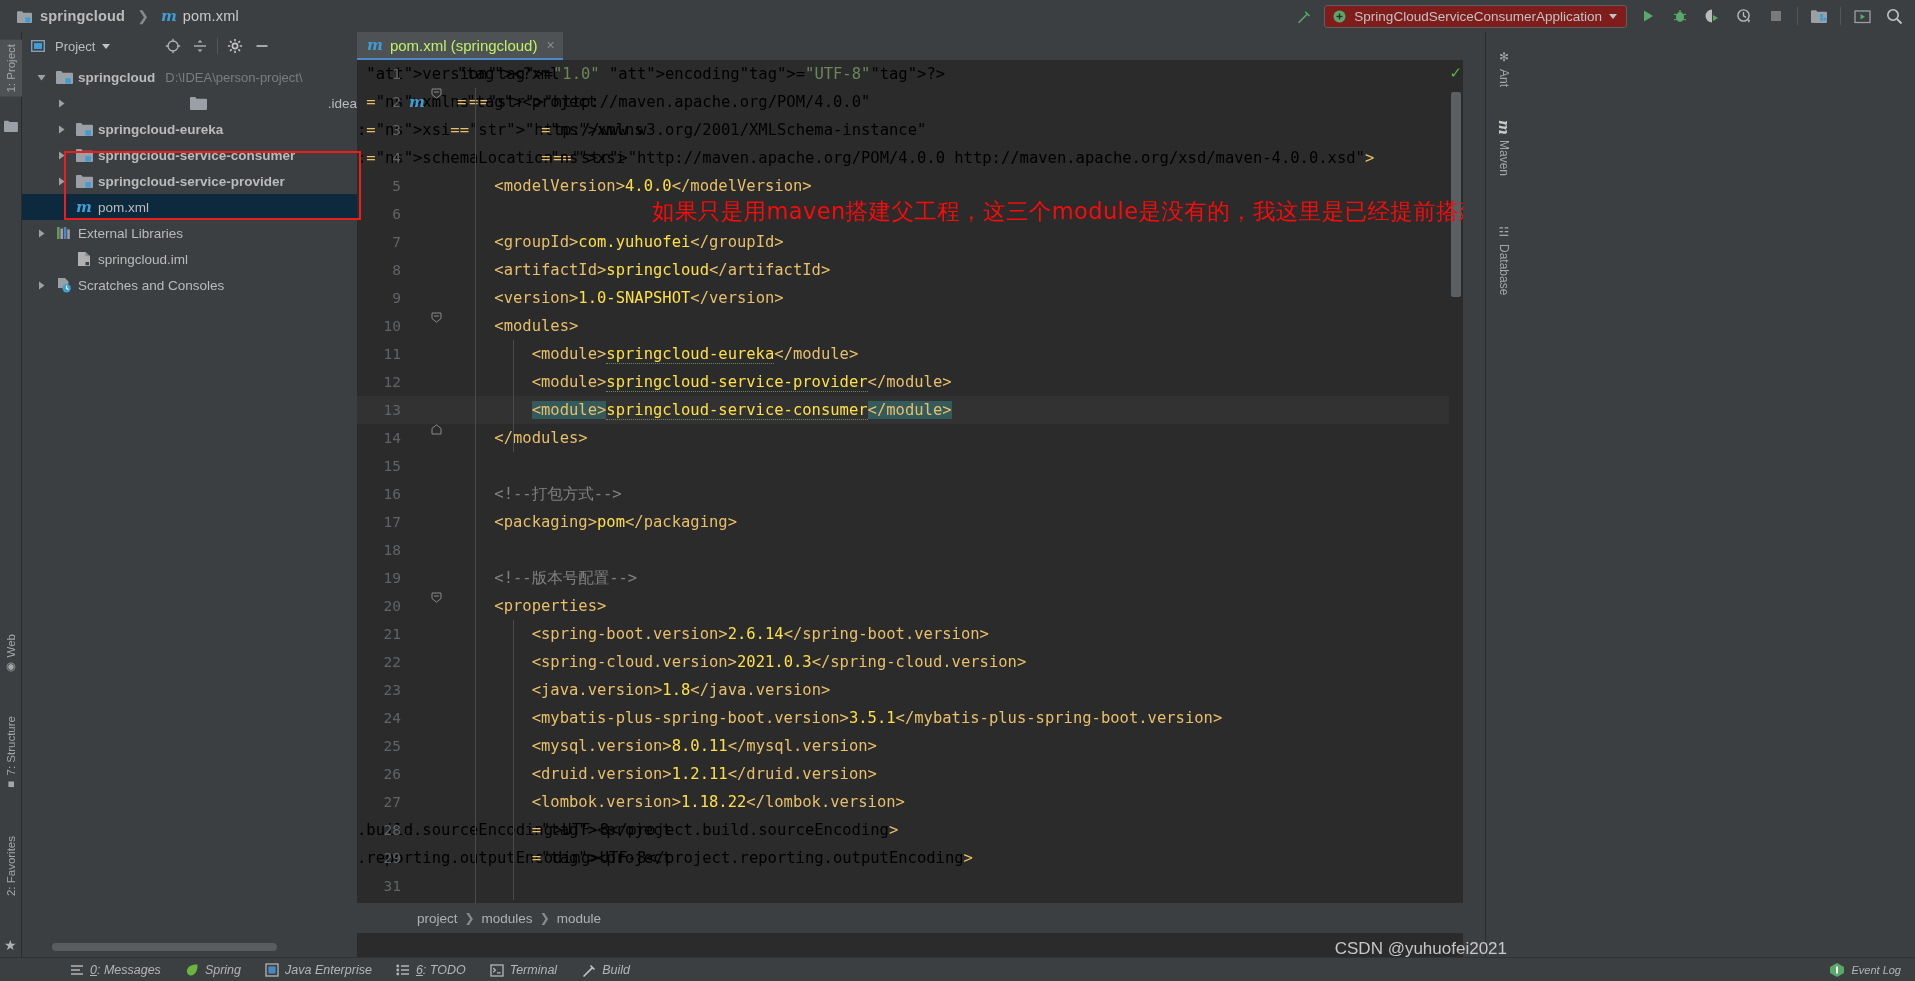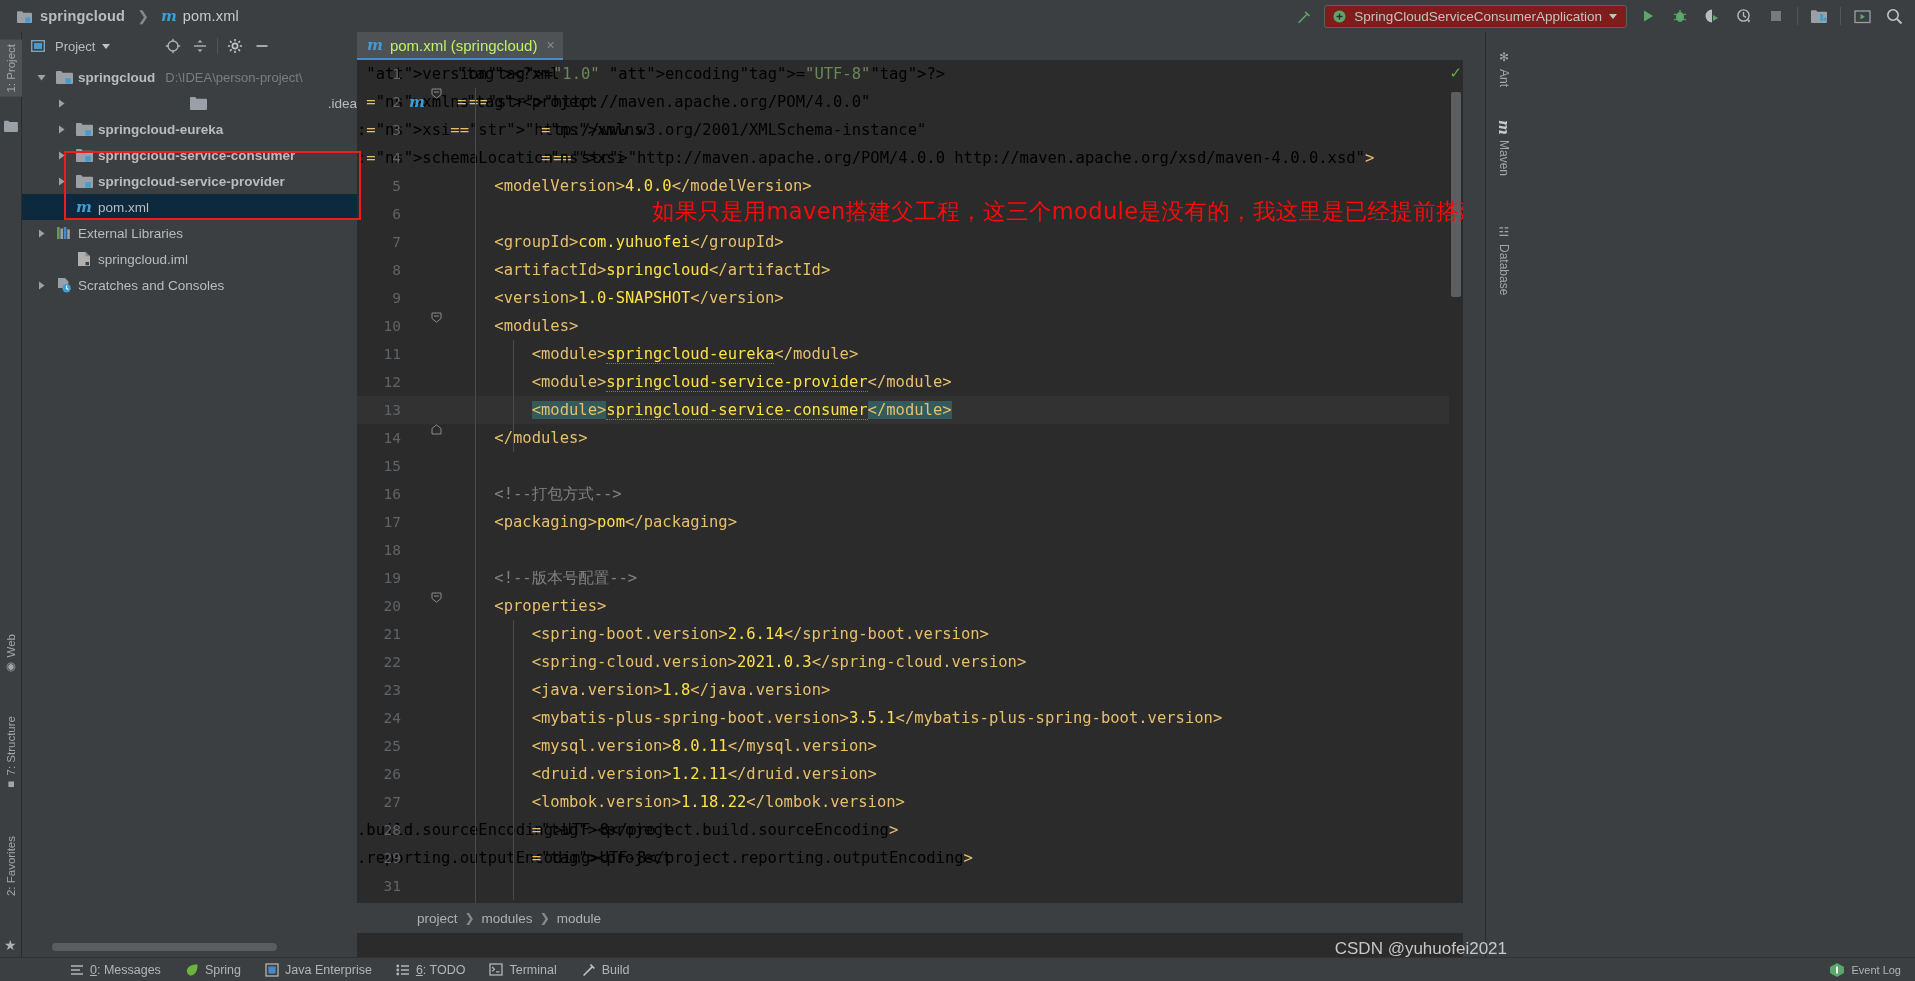--- a/index.html
+++ b/index.html
@@ -137,21 +137,21 @@
   }
   .vtab-r {
     width: 36px; writing-mode: vertical-rl; text-orientation: mixed;
     color: #a5a5a5; font-size: 12px; white-space: nowrap;
     display: flex; align-items: center; justify-content: flex-start; gap: 5px; padding: 8px 0 0 0;
   }
 
   
   .statusbar {
     position: absolute; left: 0; bottom: 0; width: 1915px; height: 24px;
-    background: #3c3f41; display: flex; align-items: center; gap: 0px; border-top: 1px solid #323232;
+    background: #3c3f41; display: flex; gap: 0px; border-top: 1px solid #323232; font-style: italic;
   }
   .sb-item { display: flex; align-items: center; gap: 6px; padding: 0 12px; height: 24px; color: #b4b4b4; font-size: 12.5px; }
   .sb-right { margin-left: auto; display: flex; align-items: center; gap: 7px; padding-right: 14px; }
 
   .csdn-wm {
     position: absolute; right: 14px; bottom: 22px; color: #d4d4d4; font-size: 17px;
     font-family: "Liberation Sans", sans-serif; z-index: 60; opacity: .92; text-align: right;
   }
   svg { display: block; }
 </style>

